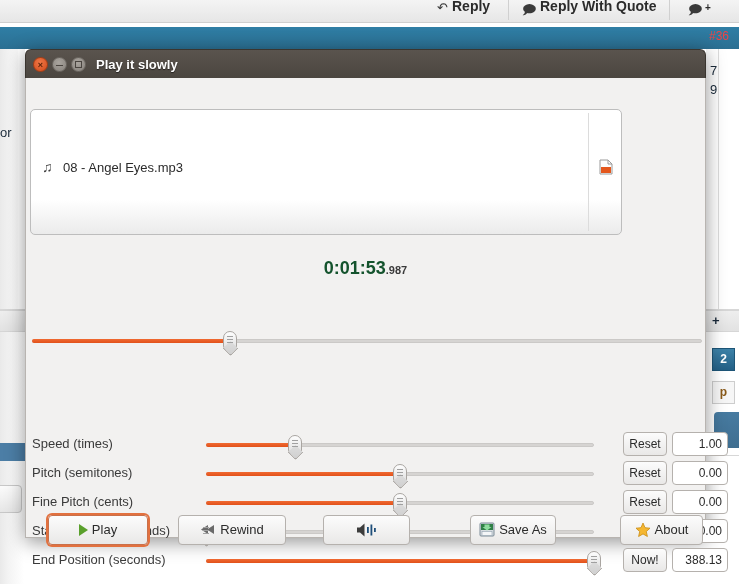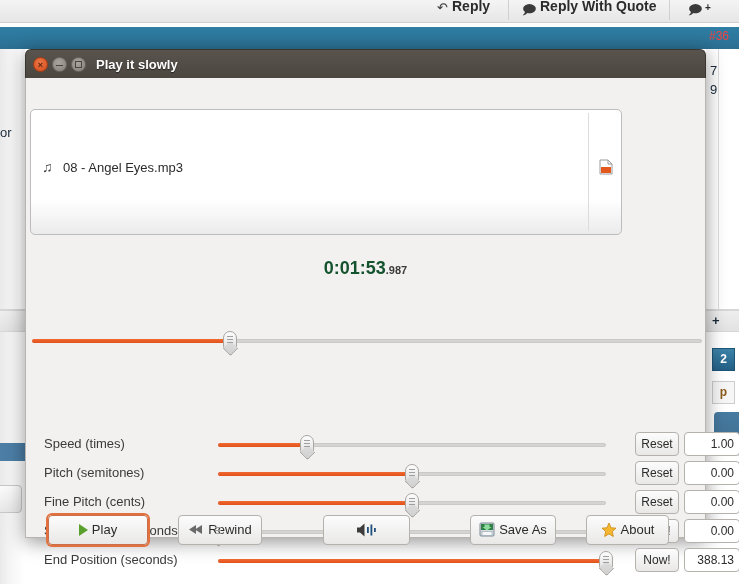--- a/index.html
+++ b/index.html
@@ -361,21 +361,21 @@
 
   #position-slider {
     left: 6px;
     top: 254px;
     width: 670px;
   }
 
   
   .param-row {
     position: absolute;
-    left: 12px;
+    left: 0;
     width: 681px;
     height: 28px;
     padding-left: 10px;
   }
   .param-label {
     position: absolute;
     left: 6px;
     top: 5px;
     font-size: 13px;
     color: #3a3a3a;
@@ -456,24 +456,24 @@
     width: 0; height: 0;
     border-left: 9px solid #5aa02c;
     border-top: 6px solid transparent;
     border-bottom: 6px solid transparent;
   }
   .rewind-ico svg, .speaker-ico svg, .save-ico svg, .star-ico svg {
     display: block;
   }
 
   #play-button { left: 22px; width: 100px; }
-  #rewind-button { left: 152px; width: 84px; }
+  #rewind-button { left: 152px; width: 108px; }
   #volume-button { left: 297px; width: 87px; }
   #saveas-button { left: 444px; width: 86px; }
-  #about-button { left: 560px; width: 83px; }
+  #about-button { left: 594px; width: 83px; }
 </style>
 </head>
 <body>
 
 <div id="background">
 
   <div class="bg-toolbar">
     <span class="bg-icon-reply" style="left:437px;">↶</span>
     <span class="bg-toolbar-item" style="left:452px;">Reply</span>
     <span class="bg-tool-sep" style="left:508px;"></span>

